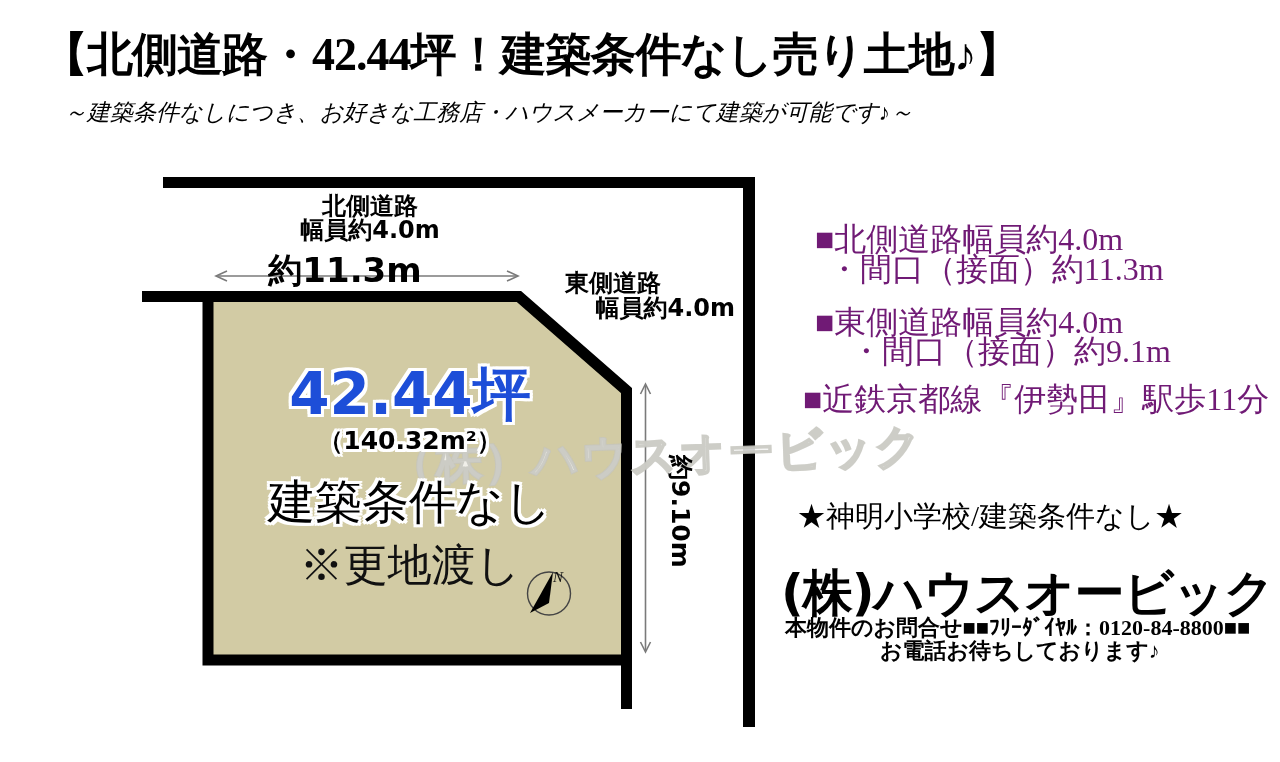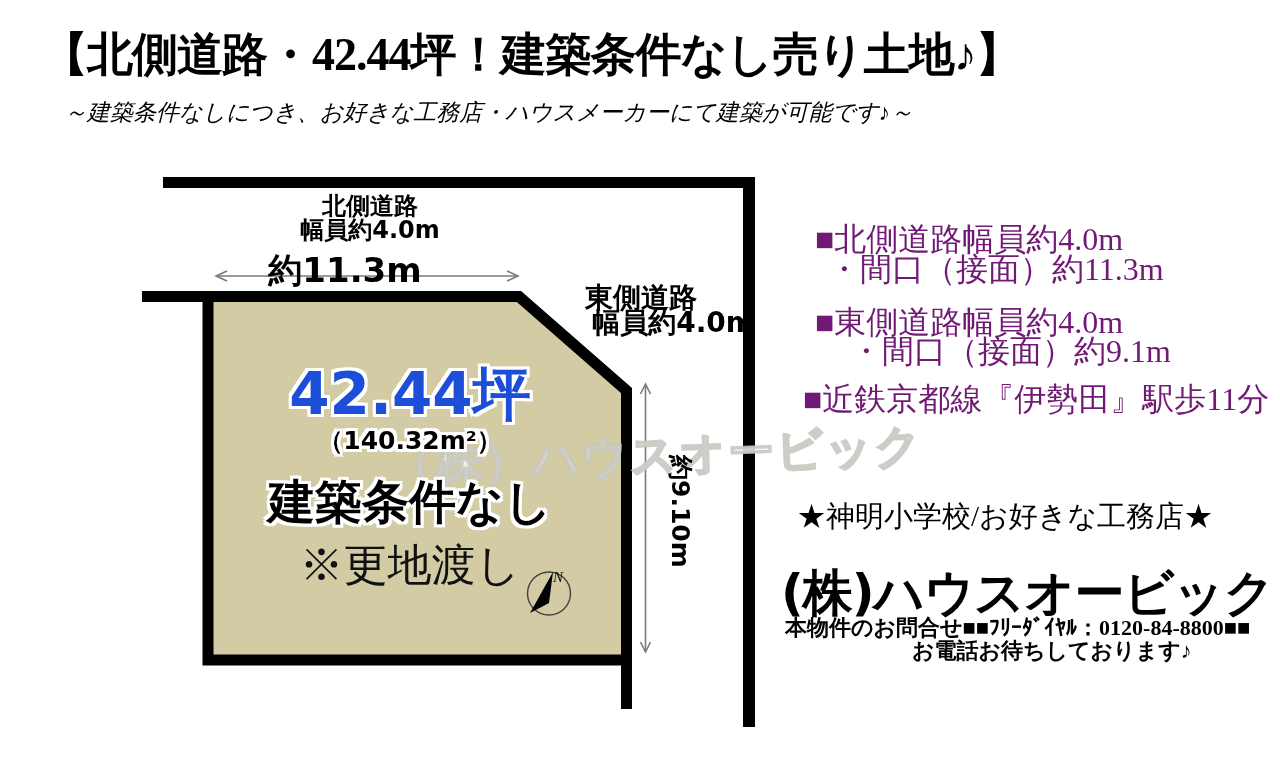--- a/index.html
+++ b/index.html
@@ -32,52 +32,52 @@
   }
   .north-road-label{
     left:270px;top:194px;width:200px;text-align:center;
     font-size:24px;font-weight:600;color:#000;line-height:24px;z-index:3;
   }
   .width-dim-label{
     left:245px;top:248px;width:200px;text-align:center;
     font-size:34px;font-weight:600;color:#000;z-index:3;
   }
   .east-road-label{
-    left:565px;top:285px;width:170px;
-    font-size:28px;font-weight:600;color:#000;line-height:25px;z-index:3;margin-left:20px;
+    left:565px;top:271px;width:170px;
+    font-size:24px;font-weight:600;color:#000;line-height:25px;z-index:3;
   }
   .east-road-label .l1{display:block;text-align:left;}
   .east-road-label .l2{display:block;text-align:right;}
   .depth-dim-label{
     left:697px;top:455px;white-space:nowrap;
     font-size:25px;font-weight:600;color:#000;
     transform:rotate(90deg);transform-origin:0 0;z-index:3;
   }
   .outline-w{
     text-shadow:
       -3px -3px 0 #fff, 0 -3px 0 #fff, 3px -3px 0 #fff,
       -3px 0 0 #fff, 3px 0 0 #fff,
       -3px 3px 0 #fff, 0 3px 0 #fff, 3px 3px 0 #fff,
       -2px -2px 0 #fff, 2px -2px 0 #fff, -2px 2px 0 #fff, 2px 2px 0 #fff;
   }
   .tsubo{left:210px;top:356px;width:400px;text-align:center;font-size:58px;font-weight:bold;color:#1d4ed8;z-index:3;}
   .area-m2{left:210px;top:424px;width:400px;text-align:center;font-size:25px;font-weight:600;color:#000;z-index:3;}
-  .condition{left:210px;top:471px;width:400px;text-align:center;font-size:47px;font-weight:bold;color:#000;z-index:3;}
+  .condition{left:210px;top:471px;width:400px;text-align:center;font-size:47px;font-weight:normal;color:#000;z-index:3;}
   .handover{left:210px;top:536px;width:400px;text-align:center;font-size:44px;font-weight:500;color:#111;z-index:3;}
   .land-area{left:758px;top:152px;font-size:30px;color:#000;white-space:nowrap;z-index:3;}
   .item{font-size:32px;color:#701a75;white-space:nowrap;z-index:3;}
   .item0{left:815px;top:218px;}
   .item1{left:828px;top:248px;}
   .item2{left:815px;top:301px;}
   .item3{left:850px;top:330px;}
   .item4{left:803px;top:378px;}
   .schools{left:797px;top:497px;font-size:29px;color:#000;white-space:nowrap;z-index:3;}
   .company{left:781px;top:560px;font-size:50px;font-weight:bold;color:#000;white-space:nowrap;z-index:3;letter-spacing:-1px;}
   .contact1{left:785px;top:613px;font-size:22px;font-weight:bold;color:#000;white-space:nowrap;z-index:3;}
-  .contact2{left:912px;top:636px;font-size:22px;font-weight:bold;color:#000;white-space:nowrap;z-index:3;}
+  .contact2{left:880px;top:636px;font-size:22px;font-weight:bold;color:#000;white-space:nowrap;z-index:3;}
 </style>
 </head>
 <body>
 
 <div class="stage">
 
   <div class="abs serif title">【北側道路・42.44坪！建築条件なし売り土地♪】</div>
   <div class="abs serif subtitle">～建築条件なしにつき、お好きな工務店・ハウスメーカーにて建築が可能です♪～</div>
 
   <svg class="abs diagram-svg" width="1280" height="762" viewBox="0 0 1280 762">
@@ -124,18 +124,18 @@
   <div class="abs sans tsubo outline-w">42.44坪</div>
   <div class="abs sans area-m2 outline-w">（140.32m²）</div>
   <div class="abs sans condition outline-w">建築条件なし</div>
   <div class="abs serif handover">※更地渡し</div>
 
   <div class="abs serif item item0">■北側道路幅員約4.0m</div>
   <div class="abs serif item item1">・間口（接面）約11.3m</div>
   <div class="abs serif item item2">■東側道路幅員約4.0m</div>
   <div class="abs serif item item3">・間口（接面）約9.1m</div>
   <div class="abs serif item item4">■近鉄京都線『伊勢田』駅歩11分</div>
-  <div class="abs serif schools">★神明小学校/お好きな工務店★</div>
+  <div class="abs serif schools">★神明小学校/建築条件なし★</div>
   <div class="abs sans company">(株)ハウスオービック</div>
   <div class="abs serif contact1">本物件のお問合せ■■ﾌﾘｰﾀﾞｲﾔﾙ：0120-84-8800■■</div>
   <div class="abs serif contact2">お電話お待ちしております♪</div>
 
 </div>
 
 </body></html>

